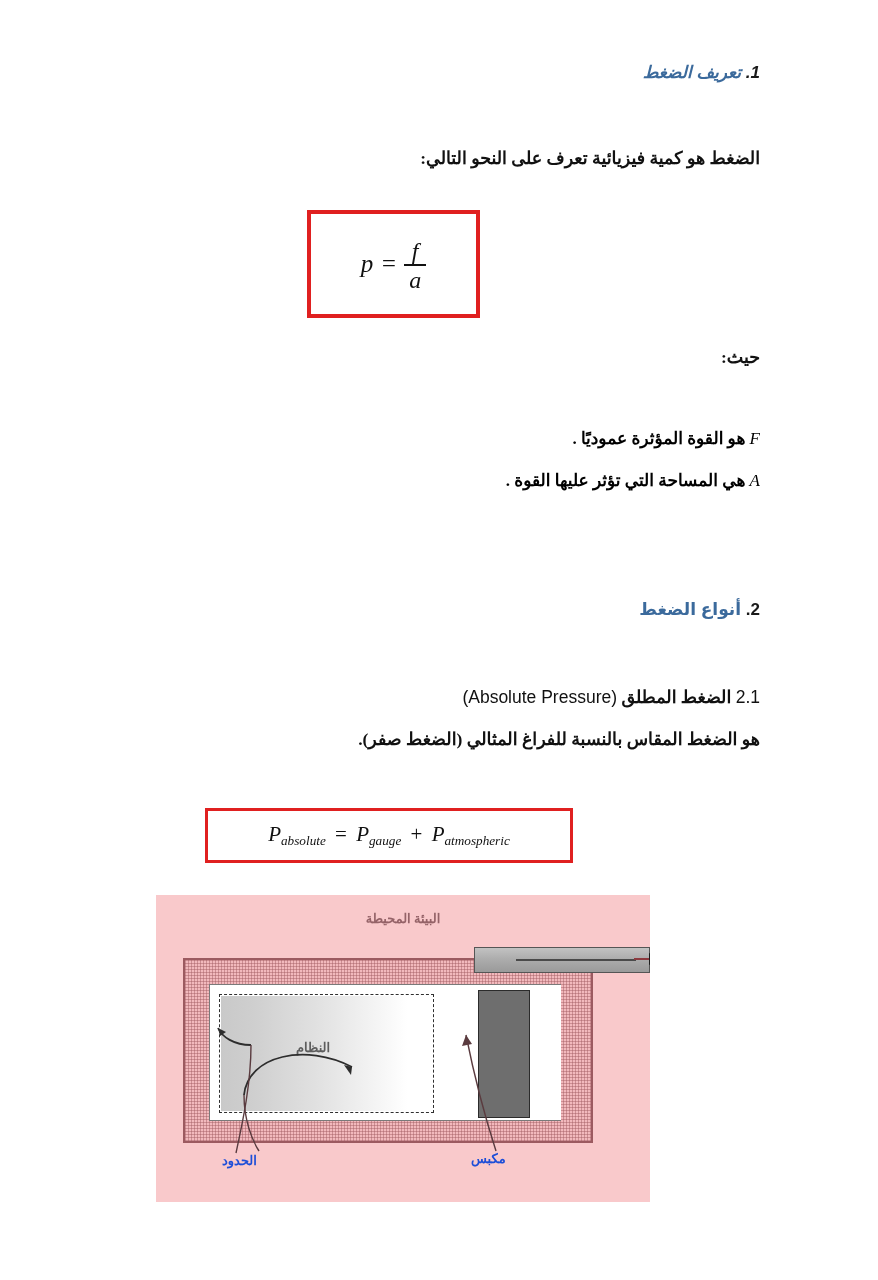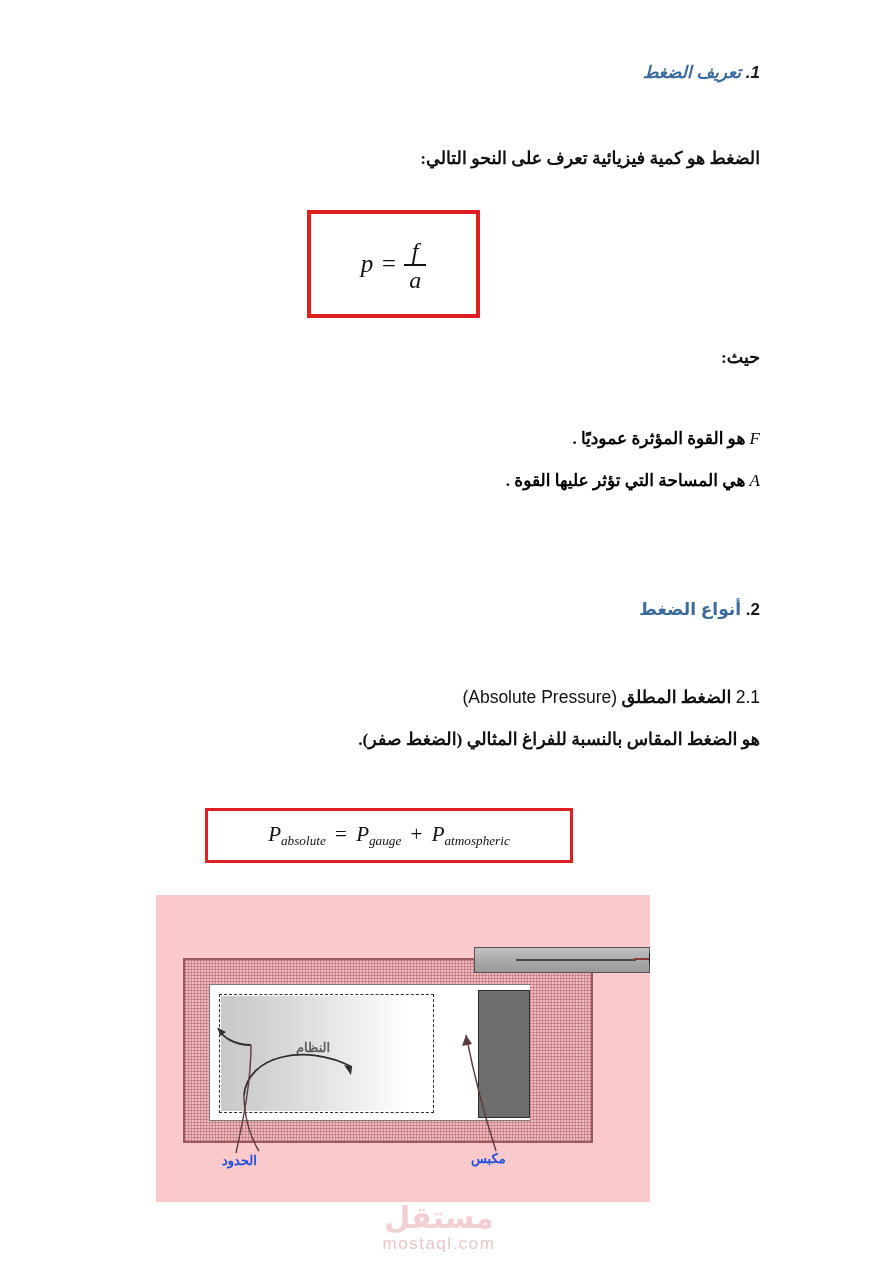--- a/index.html
+++ b/index.html
@@ -164,21 +164,21 @@
     background:
       repeating-linear-gradient(0deg, rgba(160,90,96,.45) 0 1px, rgba(0,0,0,0) 1px 3px),
       repeating-linear-gradient(90deg, rgba(160,90,96,.45) 0 1px, rgba(0,0,0,0) 1px 3px),
       #f2b9bd;
   }
   
   .cyl-inner {
     position: absolute;
     left: 24px;
     top: 24px;
-    width: 321px;
+    width: 352px;
     height: 137px;
     box-sizing: border-box;
     border: 1px solid #7a7a7a;
     border-right: none;
     background: #ffffff;
   }
   
   .gas {
     position: absolute;
     left: 11px;
@@ -356,20 +356,21 @@
       <span><span>P</span><sub>absolute</sub></span>
       <span class="op">=</span>
       <span><span>P</span><sub>gauge</sub></span>
       <span class="op">+</span>
       <span><span>P</span><sub>atmospheric</sub></span>
     </span>
   </div>
 
   <div class="diagram">
 
+    <div class="env-label">البيئة المحيطة</div>
 
     <div class="cyl-wall">
       <div class="cyl-inner">
 
         <div class="gas"></div>
         <div class="boundary"></div>
         <div class="sys-label">النظام</div>
 
         <div class="piston"></div>
       </div>
@@ -393,18 +394,14 @@
 
       <path d="M 310,140 C 318,180 330,225 340,256" fill="none" stroke="#5a3b3f" stroke-width="1.4"></path>
       <polygon points="310,140 306,151 316,149" fill="#5a3b3f"></polygon>
     </svg>
 
     <div class="lead-label" style="left:66px; top:258px;">الحدود</div>
 
     <div class="lead-label" style="left:315px; top:256px;">مكبس</div>
   </div>
 
-  <div class="watermark">
-    <div class="wm-ar">مستقل</div>
-    <div class="wm-lat">mostaql.com</div>
-  </div>
 
 </div>
 
 </body></html>

